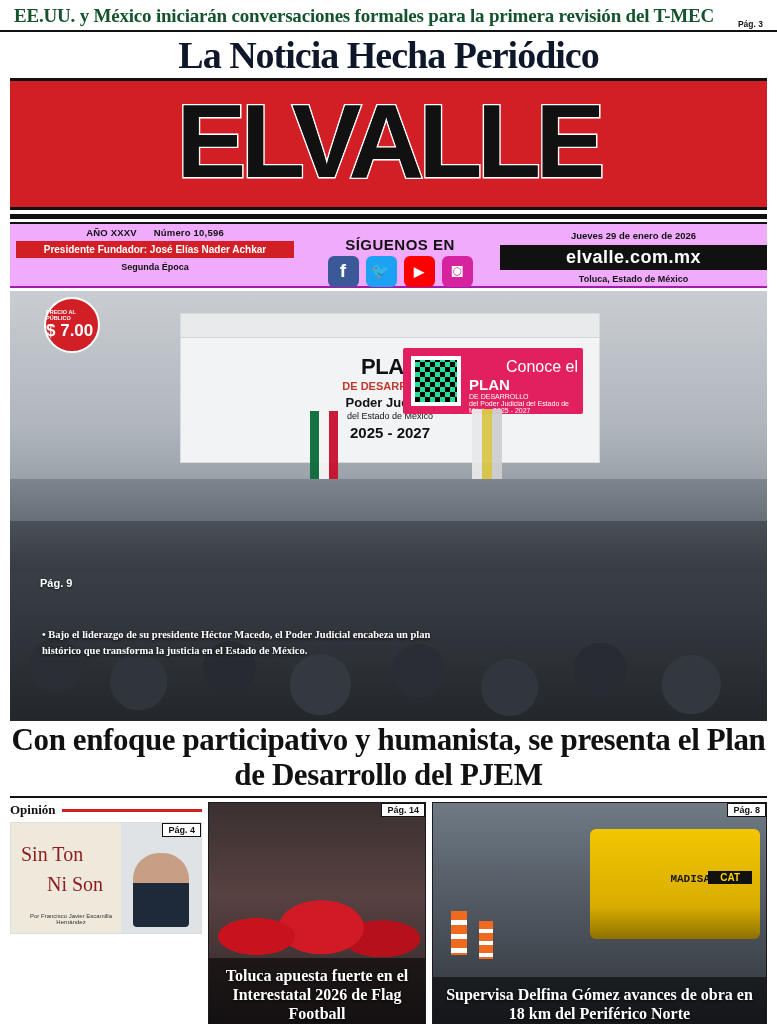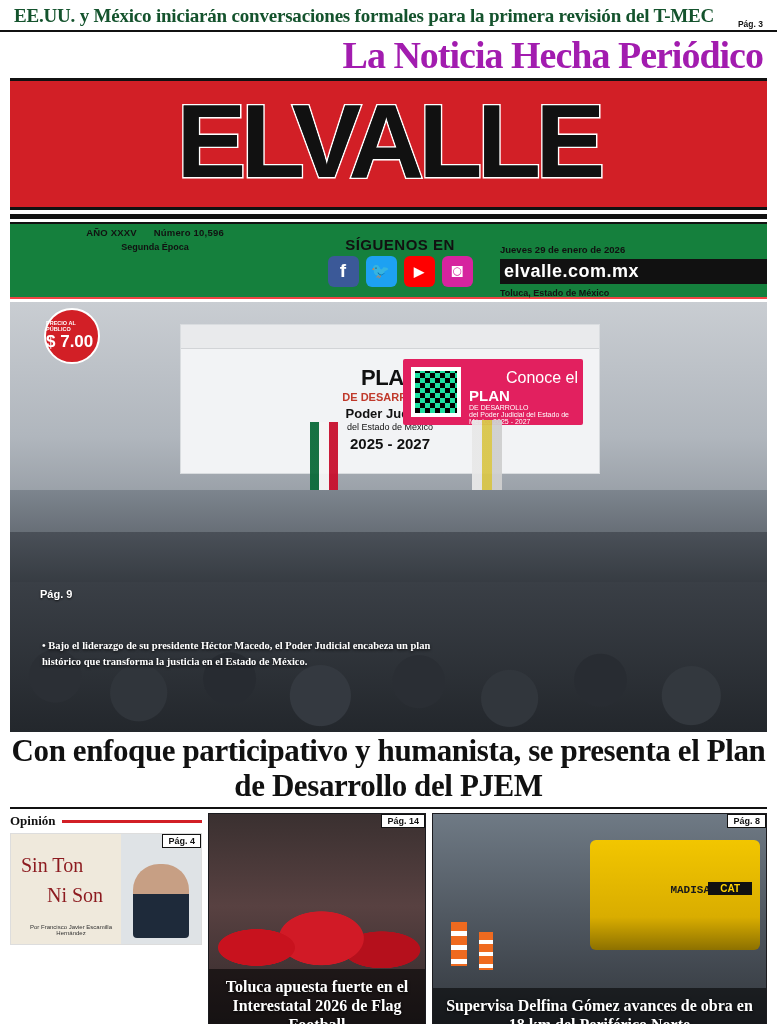--- a/index.html
+++ b/index.html
@@ -26,27 +26,27 @@
     line-height: 1.05;
   }
   .topstrip .pag {
     position:absolute; right: 14px; bottom: 1px;
     font-family:"Liberation Sans", sans-serif;
     font-size: 8.5px; font-weight:bold; color:#111;
   }
 
   
   .slogan {
-    text-align: right;
+    text-align: center;
     padding: 4px 14px 2px 14px;
     font-weight: bold;
     font-size: 38px;
     line-height: 1.0;
     letter-spacing: -1px;
-    color:#a21caf;
+    color:#0f172a;
     font-family:"Liberation Serif", serif;
   }
 
   
   .masthead {
     position: relative;
     margin: 2px 10px 0 10px;
     height: 132px;
     background: #d21f26;
     border-top: 3px solid #111;
@@ -71,25 +71,25 @@
   .mast-rule {
     margin: 4px 10px 0 10px;
     height: 5px;
     background: #111;
   }
 
   
   .infobar {
     position:relative;
     margin: 3px 10px 0 10px;
-    height: 77px;
+    height: 66px;
     border-top: 2px solid #111;
-    border-bottom: 2px solid #ef4444;
+    border-bottom: 2px solid #a21caf;
     display:flex;
-    background:#15803d;
+    background:#f0abfc;
   }
   .infobar .left {
     width: 290px;
     padding: 3px 6px 2px 6px;
     text-align:center;
     font-family:"Liberation Sans", sans-serif;
     color:#111;
   }
   .infobar .left .l1 { font-size: 9.5px; font-weight:bold; letter-spacing:.2px; }
   .infobar .left .l1 .num { margin-left:14px; }
@@ -121,23 +121,23 @@
     color:#fff; font-family:"Liberation Sans", sans-serif; font-weight:bold;
     font-size:19px;
   }
   .ic.fb { background:#3b5998; }
   .ic.tw { background:#1da1f2; font-size:15px; }
   .ic.yt { background:#ff0000; font-size:13px; }
   .ic.ig { background: #d6249f; }
 
   .infobar .right {
     flex:1;
-    text-align:left;
+    text-align:center;
     font-family:"Liberation Sans", sans-serif;
-    padding-top: 20px;
+    padding-top: 6px;
   }
   .infobar .right .date { font-size:9.5px; font-weight:bold; color:#111; }
   .infobar .right .site {
     margin-top: 4px;
     background:#111; color:#fff;
     font-size:18px; font-weight:bold;
     padding: 2px 4px;
     letter-spacing:.5px;
   }
   .infobar .right .city { margin-top:4px; font-size:9px; font-weight:bold; color:#111; }
@@ -407,20 +407,21 @@
     <div class="wordmark">ELVALLE</div>
   </div>
   <div class="mast-rule"></div>
 
   <div class="infobar">
     <div class="left">
       <div class="l1">
         <span>AÑO XXXV</span>
         <span class="num">Número 10,596</span>
       </div>
+      <div class="l2">Presidente Fundador: José Elías Nader Achkar</div>
       <div class="l3">Segunda Época</div>
     </div>
     <div class="center">
       <div class="siguenos">SÍGUENOS EN</div>
       <div class="social">
         <div class="ic fb">f</div>
         <div class="ic tw">🐦</div>
         <div class="ic yt">▶</div>
         <div class="ic ig">◙</div>
       </div>

